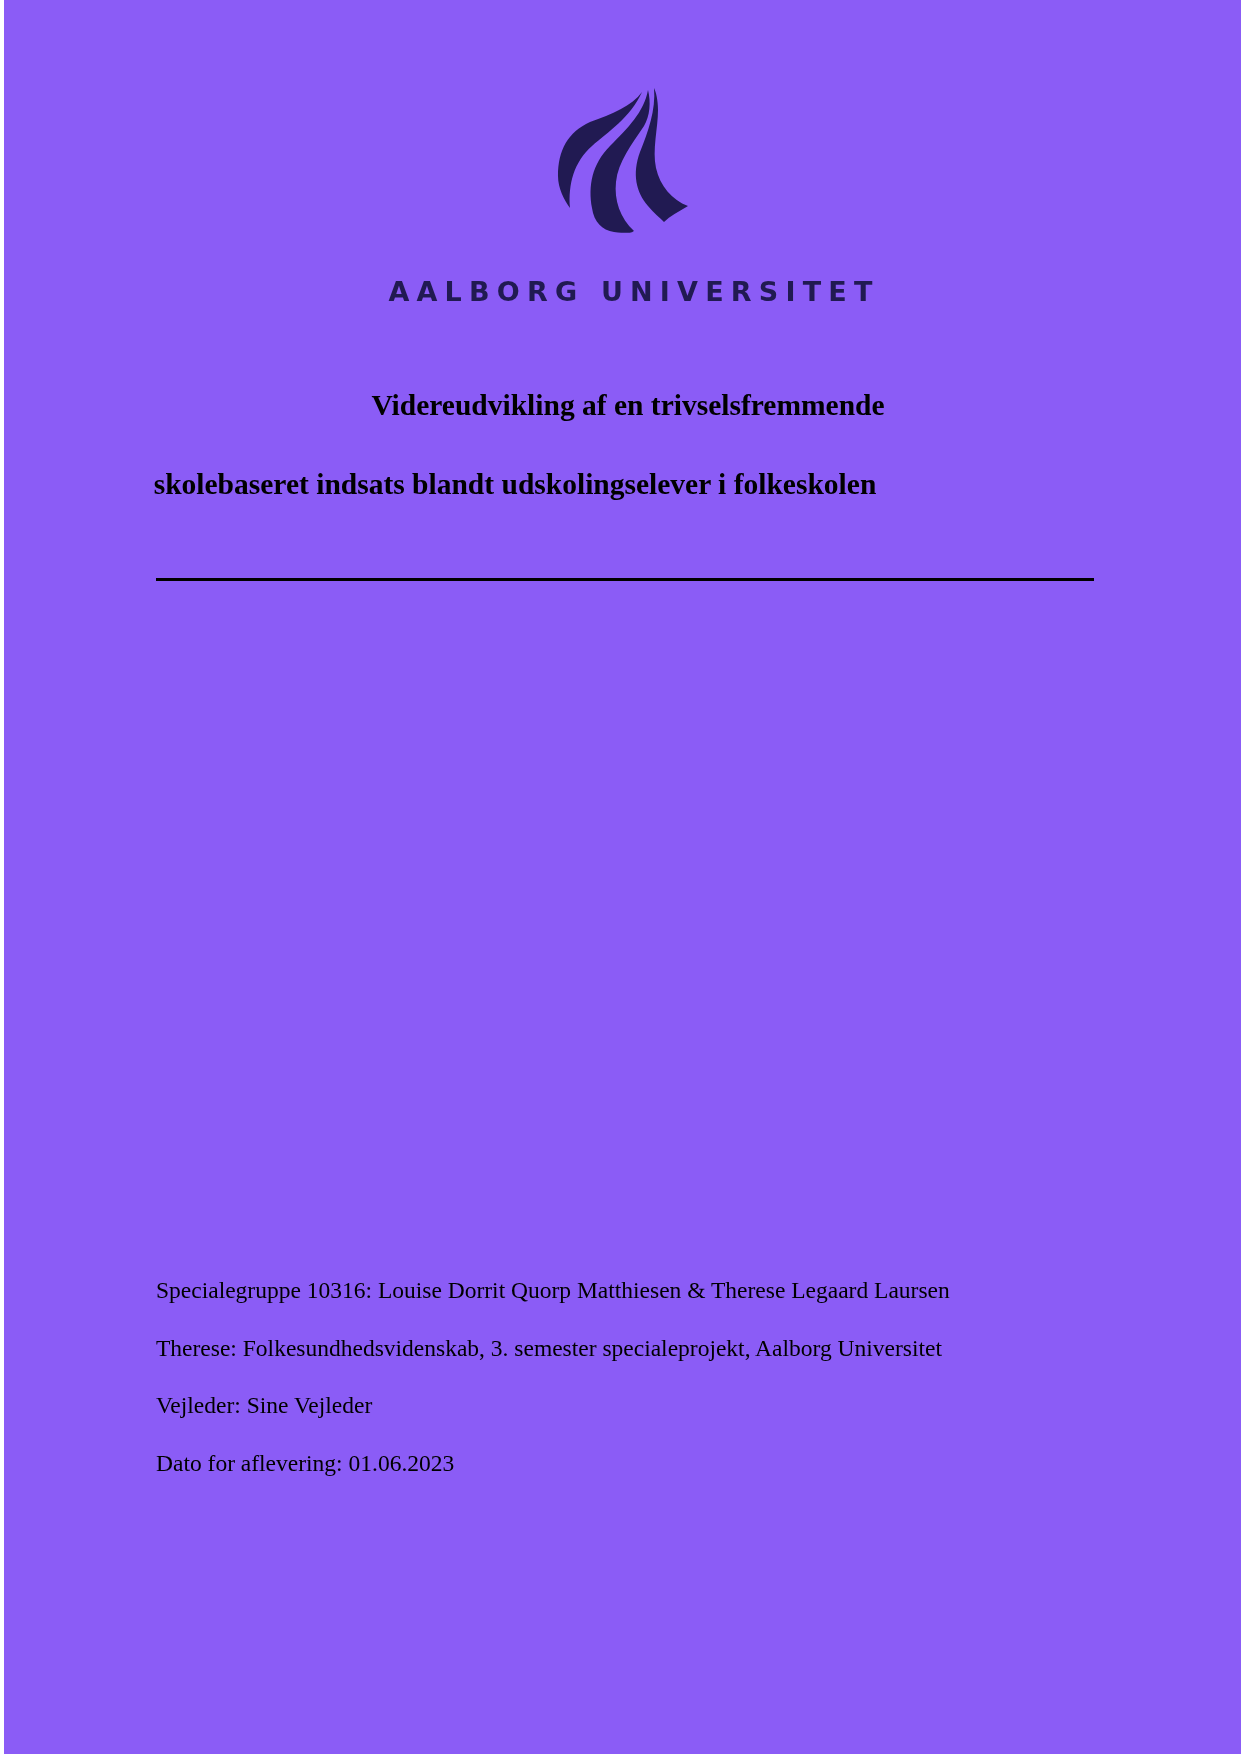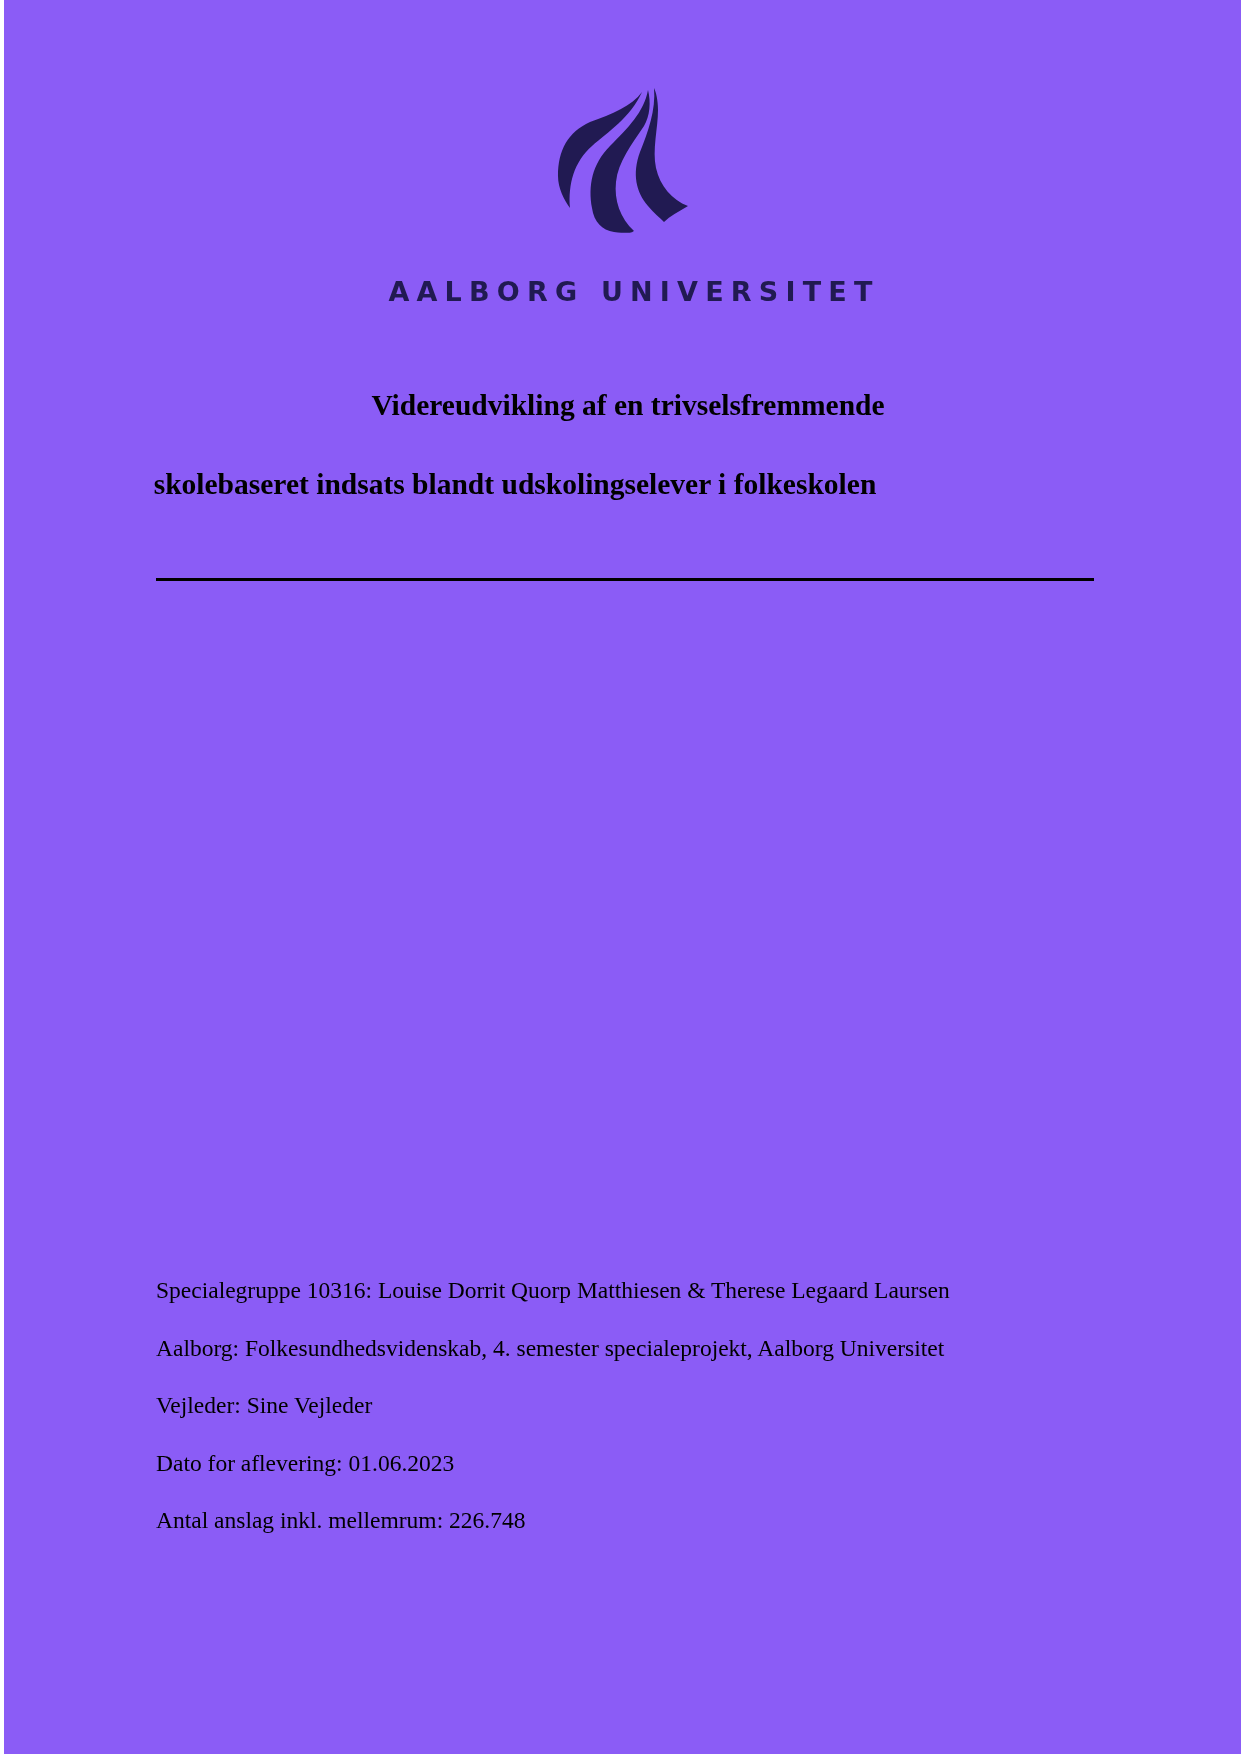--- a/index.html
+++ b/index.html
@@ -50,29 +50,25 @@
   <div class="title-line title-1">Videreudvikling af en trivselsfremmende</div>
   <div class="title-line title-2">skolebaseret indsats blandt udskolingselever i folkeskolen</div>
 
   <div class="rule"></div>
 
   <div class="meta-line" style="top:1276px;">
     <span class="meta-label">Specialegruppe 10316:</span>
     <span>Louise Dorrit Quorp Matthiesen &amp; Therese Legaard Laursen</span>
   </div>
   <div class="meta-line" style="top:1333.5px;">
-    <span class="meta-label">Aalborg:</span>
-    <span>Folkesundhedsvidenskab, 4. semester specialeprojekt, Aalborg Universitet</span>
+    <span class="meta-label">Therese:</span>
+    <span>Folkesundhedsvidenskab, 3. semester specialeprojekt, Aalborg Universitet</span>
   </div>
   <div class="meta-line" style="top:1391px;">
     <span class="meta-label">Vejleder:</span>
     <span>Sine Vejleder</span>
   </div>
   <div class="meta-line" style="top:1448.5px;">
     <span class="meta-label">Dato for aflevering:</span>
     <span>01.06.2023</span>
   </div>
-  <div class="meta-line" style="top:1506px;">
-    <span class="meta-label">Antal anslag inkl. mellemrum:</span>
-    <span>226.748</span>
-  </div>
 
 </div>
 
 </body></html>

